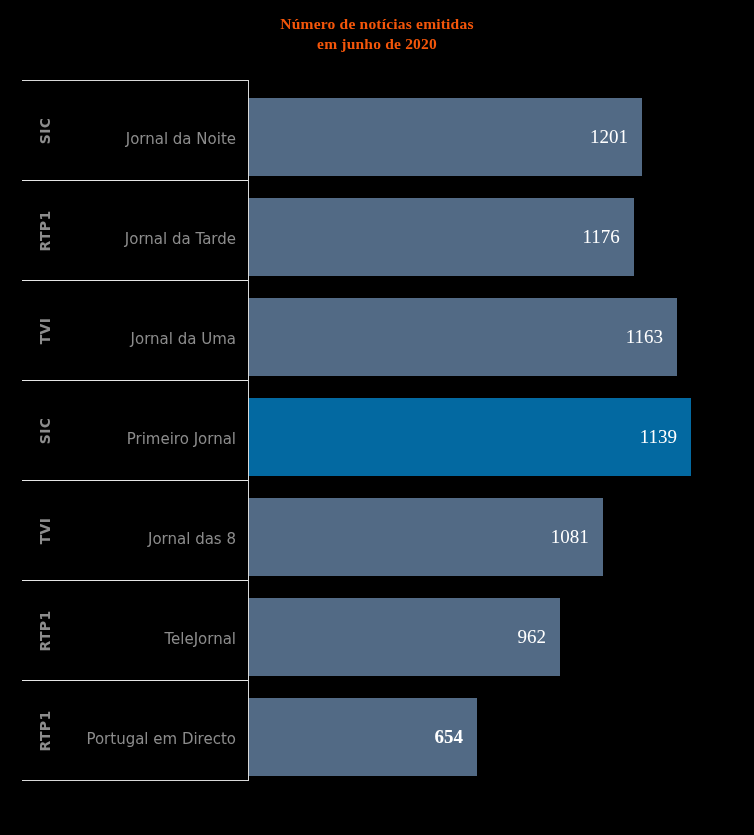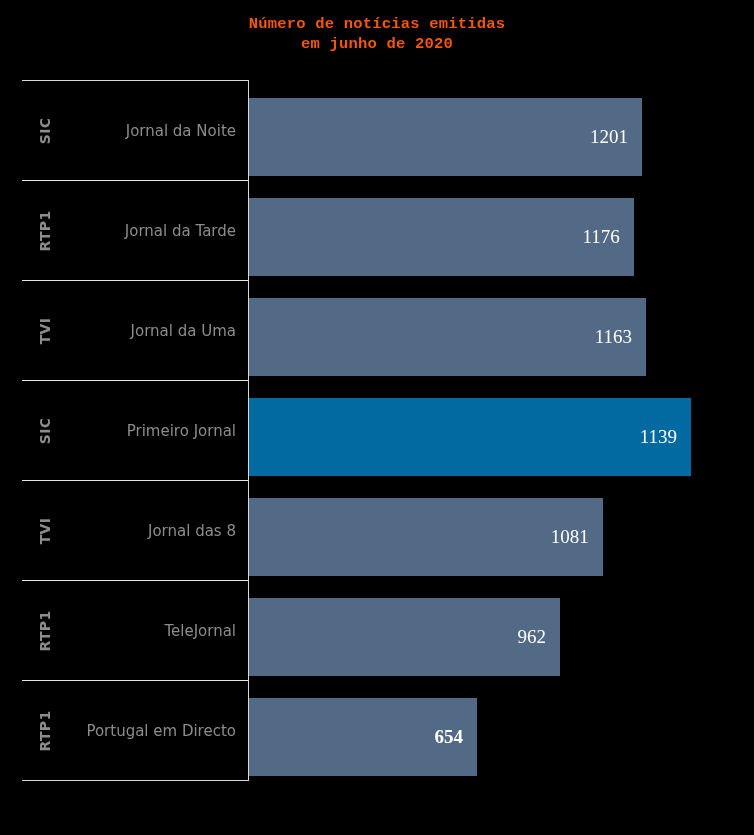--- a/index.html
+++ b/index.html
@@ -20,21 +20,21 @@
   }
 
   
   .chart-title {
     position: absolute;
     top: 14px;
     left: 0;
     width: 754px;
     text-align: center;
     color: #F4560A;
-    font-family: Liberation Mono, monospace;
+    font-family: Liberation Serif, serif;
     font-weight: bold;
     font-size: 15.5px;
     line-height: 20px;
     letter-spacing: 0.2px;
   }
   .chart-title .line2 { display: block; }
 
   
   .plot {
     position: absolute;
@@ -82,21 +82,21 @@
     color: #8c8c8c;
     font-family: "DejaVu Sans", sans-serif;
     font-size: 14px;
     font-weight: bold;
     letter-spacing: 0.3px;
   }
 
   .program {
     position: absolute;
     right: 12px;
-    top: 0;
+    top: 8px;
     height: 100%;
     display: flex;
     align-items: center;
     color: #8c8c8c;
     font-family: "DejaVu Sans", sans-serif;
     font-size: 15px;
     white-space: nowrap;
   }
 
   
@@ -194,21 +194,21 @@
           <div class="bar" style="width: 393px; background: rgb(82, 106, 133);">
             <span class="bar-value">1201</span>
           </div>
         </div>
         <div class="bar-row">
           <div class="bar" style="width: 384.819px; background: rgb(82, 106, 133);">
             <span class="bar-value">1176</span>
           </div>
         </div>
         <div class="bar-row">
-          <div class="bar" style="width: 397px; background: rgb(82, 106, 133);">
+          <div class="bar" style="width: 428px; background: rgb(82, 106, 133);">
             <span class="bar-value">1163</span>
           </div>
         </div>
         <div class="bar-row">
           <div class="bar" style="width: 442px; background: #0369a1;">
             <span class="bar-value">1139</span>
           </div>
         </div>
         <div class="bar-row">
           <div class="bar" style="width: 353.733px; background: rgb(82, 106, 133);">

